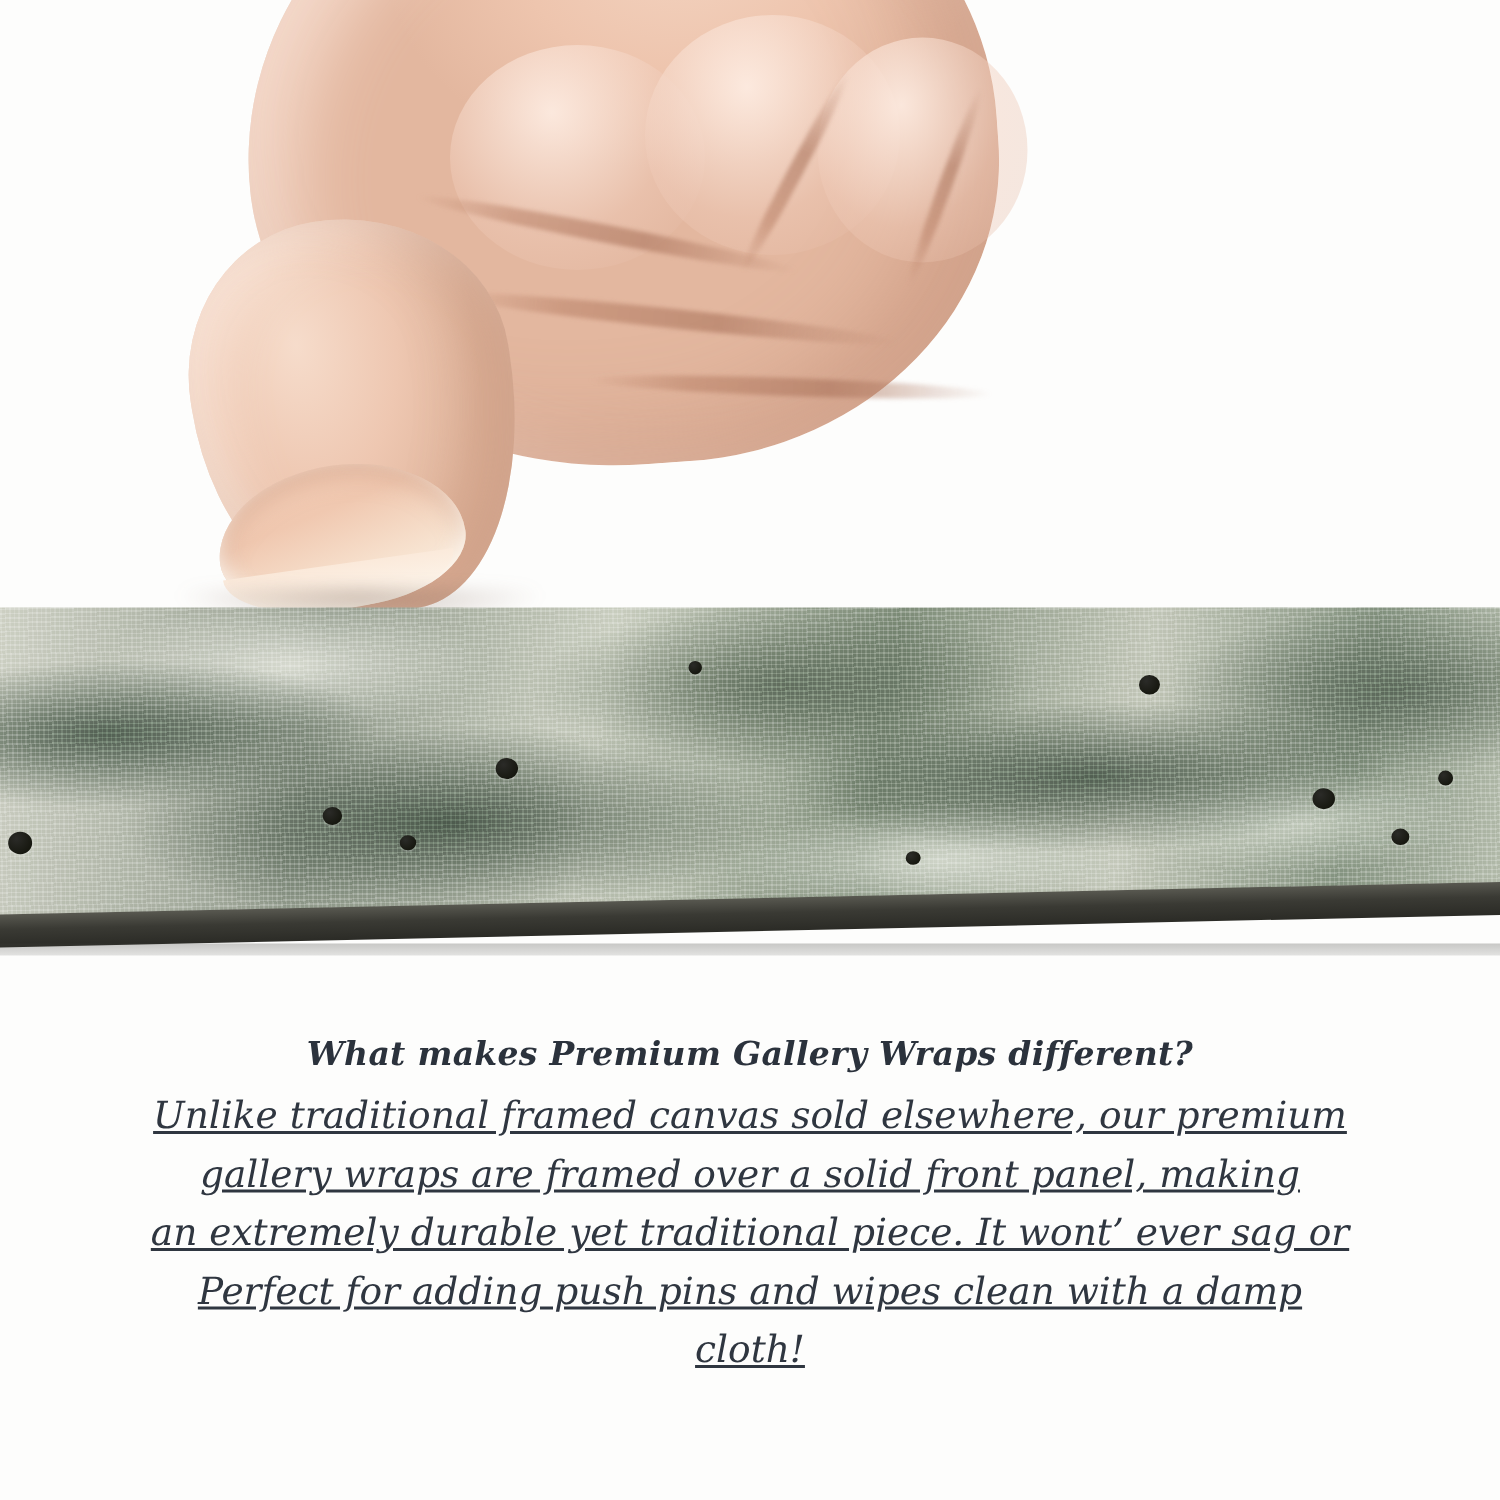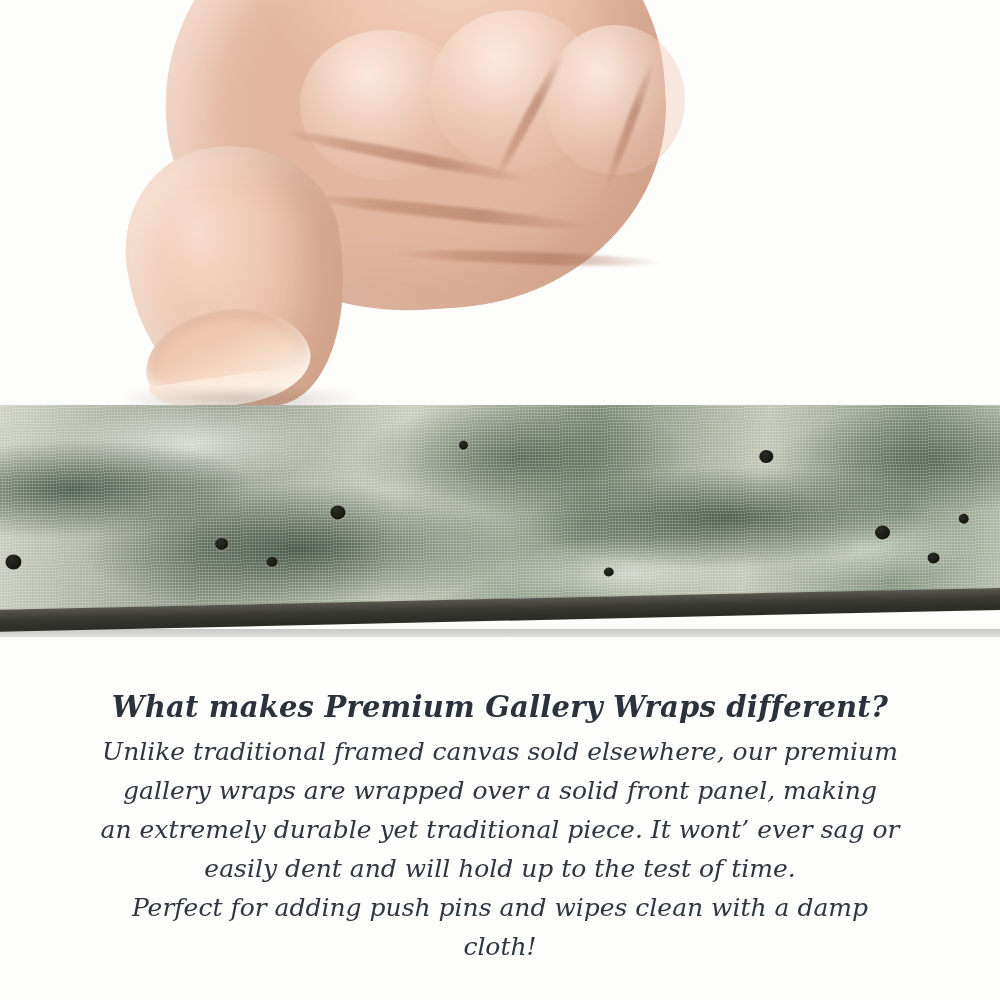--- a/index.html
+++ b/index.html
@@ -189,34 +189,34 @@
     left: 0;
     top: 690px;
     width: 1000px;
     text-align: center;
     font-family: "DejaVu Serif", serif;
     color: #2f3640;
   }
   .caption-heading {
     font-style: italic;
     font-weight: 700;
-    font-size: 29px;
+    font-size: 22px;
     letter-spacing: 0.2px;
     margin: 0 0 8px 0;
     color: #2b323c;
   }
   .caption-body {
     font-style: italic;
     font-size: 25px;
     line-height: 1.56;
     color: #2f3640;
     margin: 0;
     padding: 0 95px;
   }
-  .caption-line { display: block; }
+  .caption-line { display: block; text-decoration: underline; }
 </style>
 </head>
 <body>
 
 <div class="product-figure">
 
   <div class="hand-layer">
     <div class="hand-mass"></div>
     <div class="knuckle k1"></div>
     <div class="knuckle k2"></div>
@@ -247,20 +247,19 @@
       <div class="speck" style="left:470px; top:46px;  width:9px;  height:9px;"></div>
     </div>
     <div class="canvas-bottom-edge"></div>
     <div class="canvas-drop-shadow"></div>
   </div>
 
   <div class="caption">
     <div class="caption-heading">What makes Premium Gallery Wraps different?</div>
     <div class="caption-body">
       <span class="caption-line">Unlike traditional framed canvas sold elsewhere, our premium</span>
-      <span class="caption-line">gallery wraps are wrapped over a solid front panel, making</span>
+      <span class="caption-line">gallery wraps are framed over a solid front panel, making</span>
       <span class="caption-line">an extremely durable yet traditional piece. It wont’ ever sag or</span>
-      <span class="caption-line">easily dent and will hold up to the test of time.</span>
       <span class="caption-line">Perfect for adding push pins and wipes clean with a damp cloth!</span>
     </div>
   </div>
 
 </div>
 
 </body></html>

